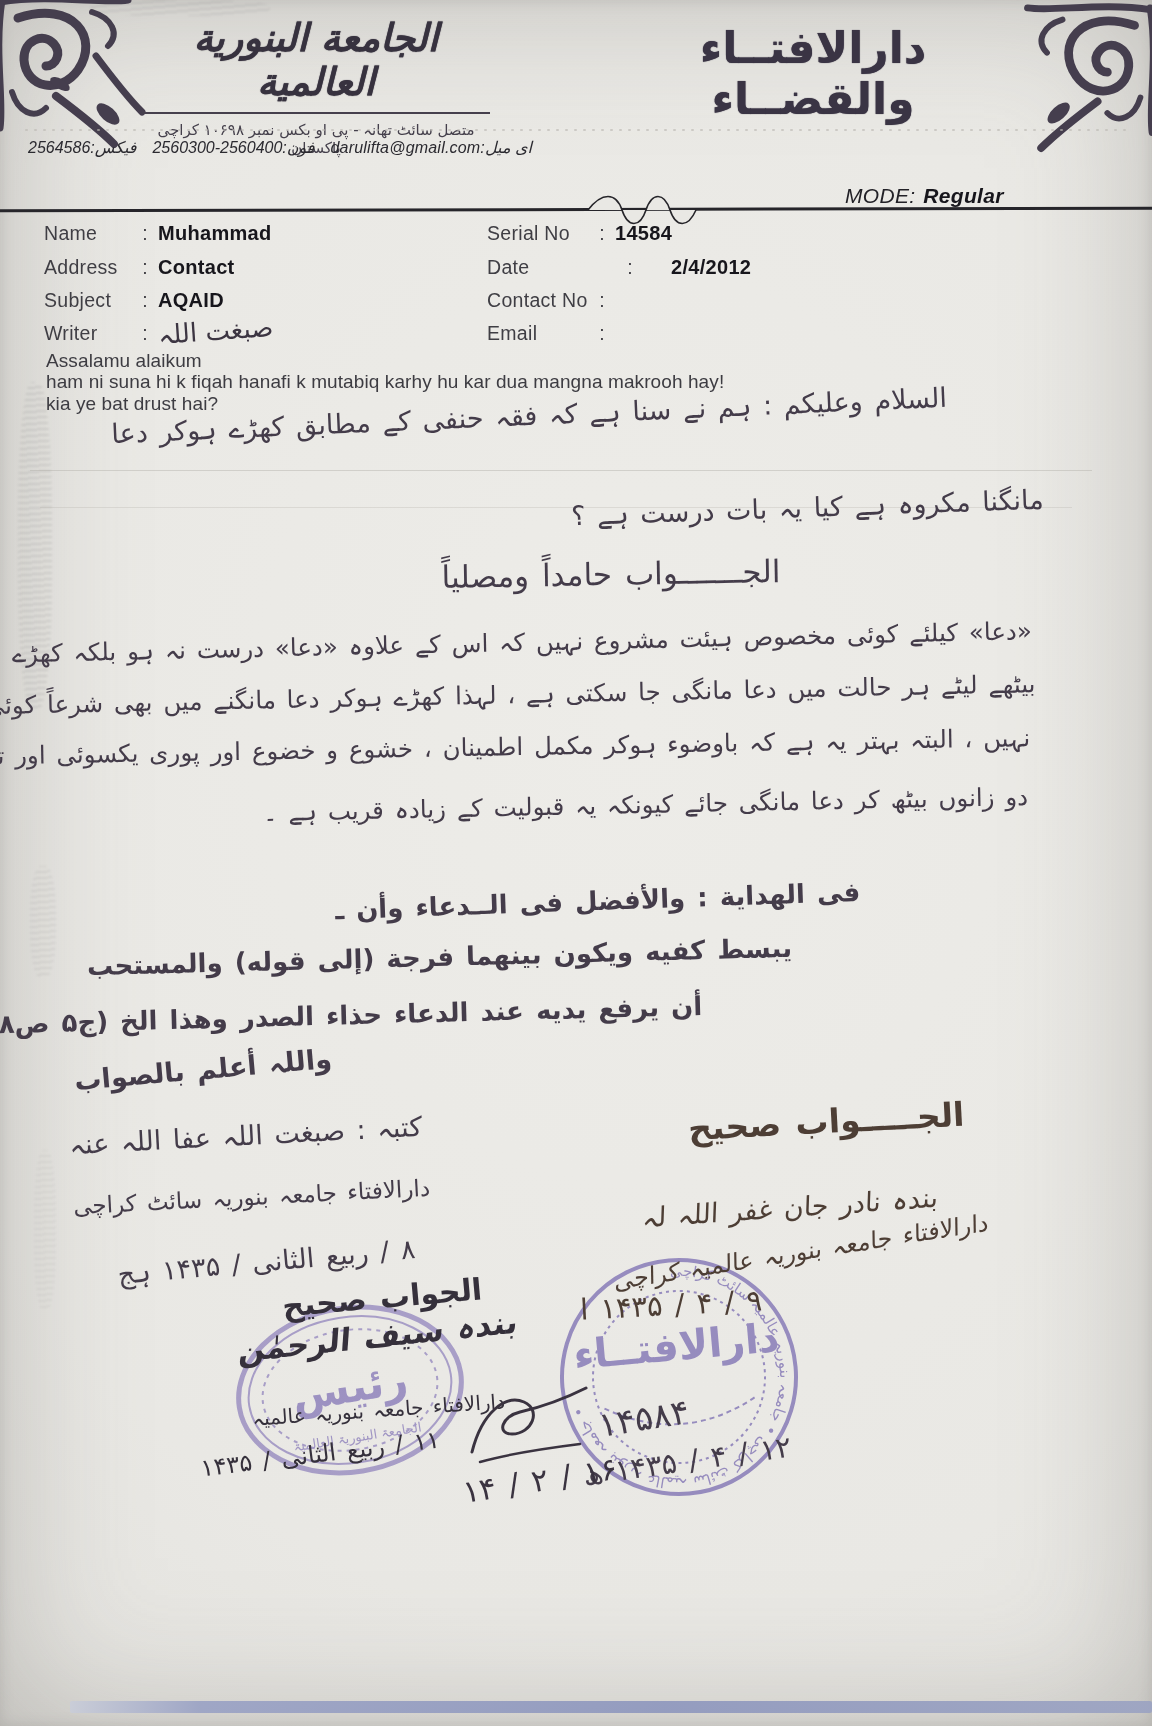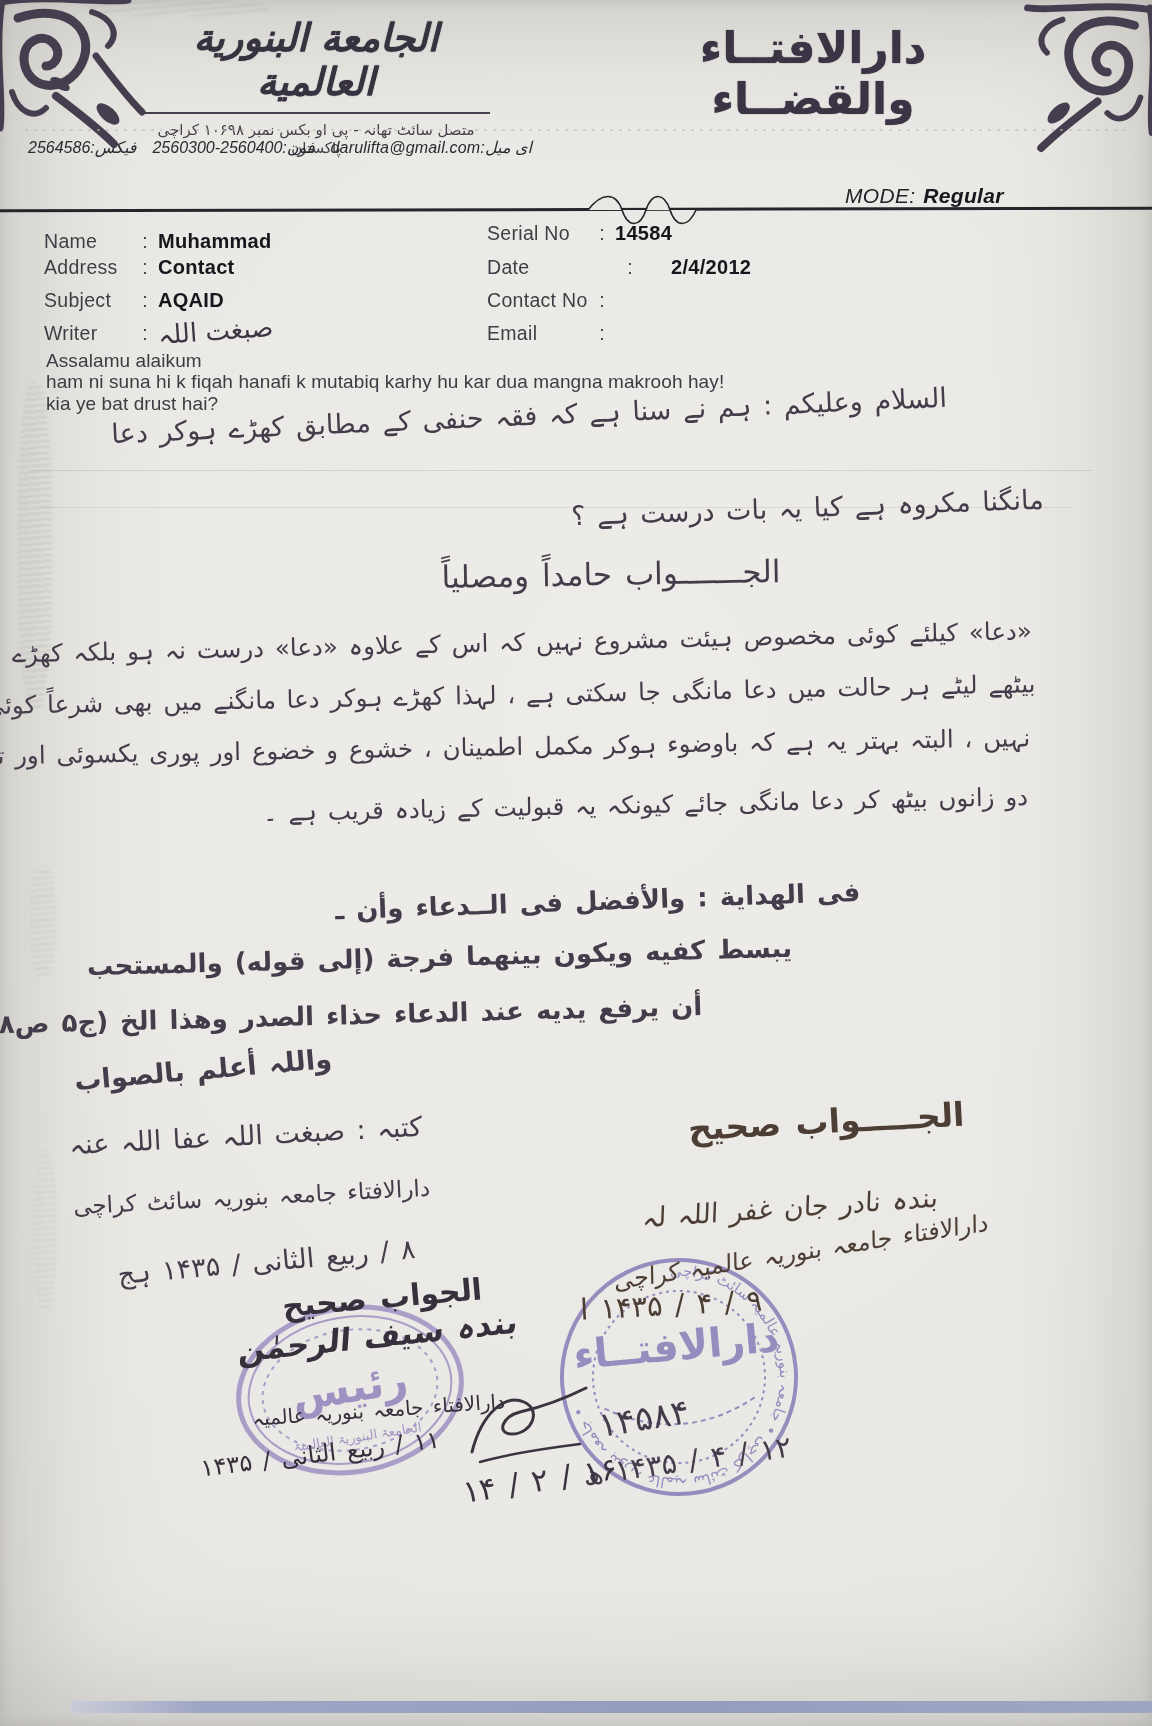--- a/index.html
+++ b/index.html
@@ -116,21 +116,21 @@
   <div class="abs" style="left:586px;top:191px;width:112px;height:38px;">
     <svg width="112" height="38" viewBox="0 0 112 38">
       <path d="M2,19 C16,1 30,1 36,19 C42,37 54,37 60,19 C66,1 78,1 84,19 C90,37 102,37 110,19" fill="#e9e8e4" stroke="#26252a" stroke-width="1.6"></path>
     </svg>
   </div>
 
   <div class="abs mode-line" style="left:845px;top:184px;font-style:italic;">
     <span>MODE:</span><b>Regular</b>
   </div>
 
-  <div class="frow" style="left:44px;top:222px;margin-top:8px;">
+  <div class="frow" style="left:44px;top:222px;">
     <span class="flabel">Name</span>
     <span class="fsep">:</span>
     <span class="fvalue">Muhammad</span>
   </div>
   <div class="frow" style="left:44px;top:256px;">
     <span class="flabel">Address</span>
     <span class="fsep">:</span>
     <span class="fvalue">Contact</span>
   </div>
   <div class="frow" style="left:44px;top:289px;">

